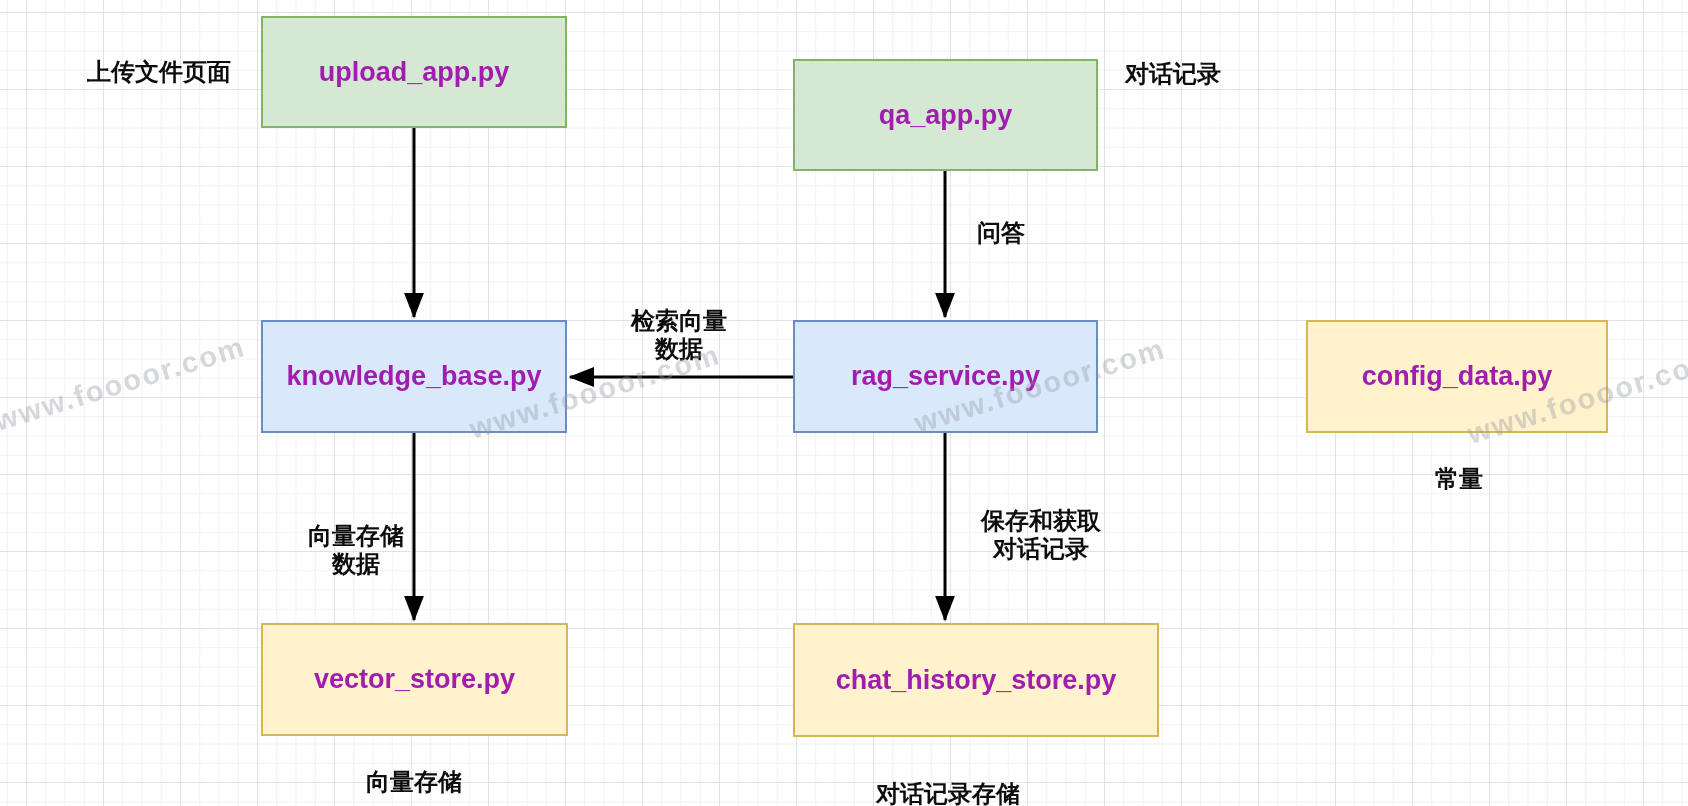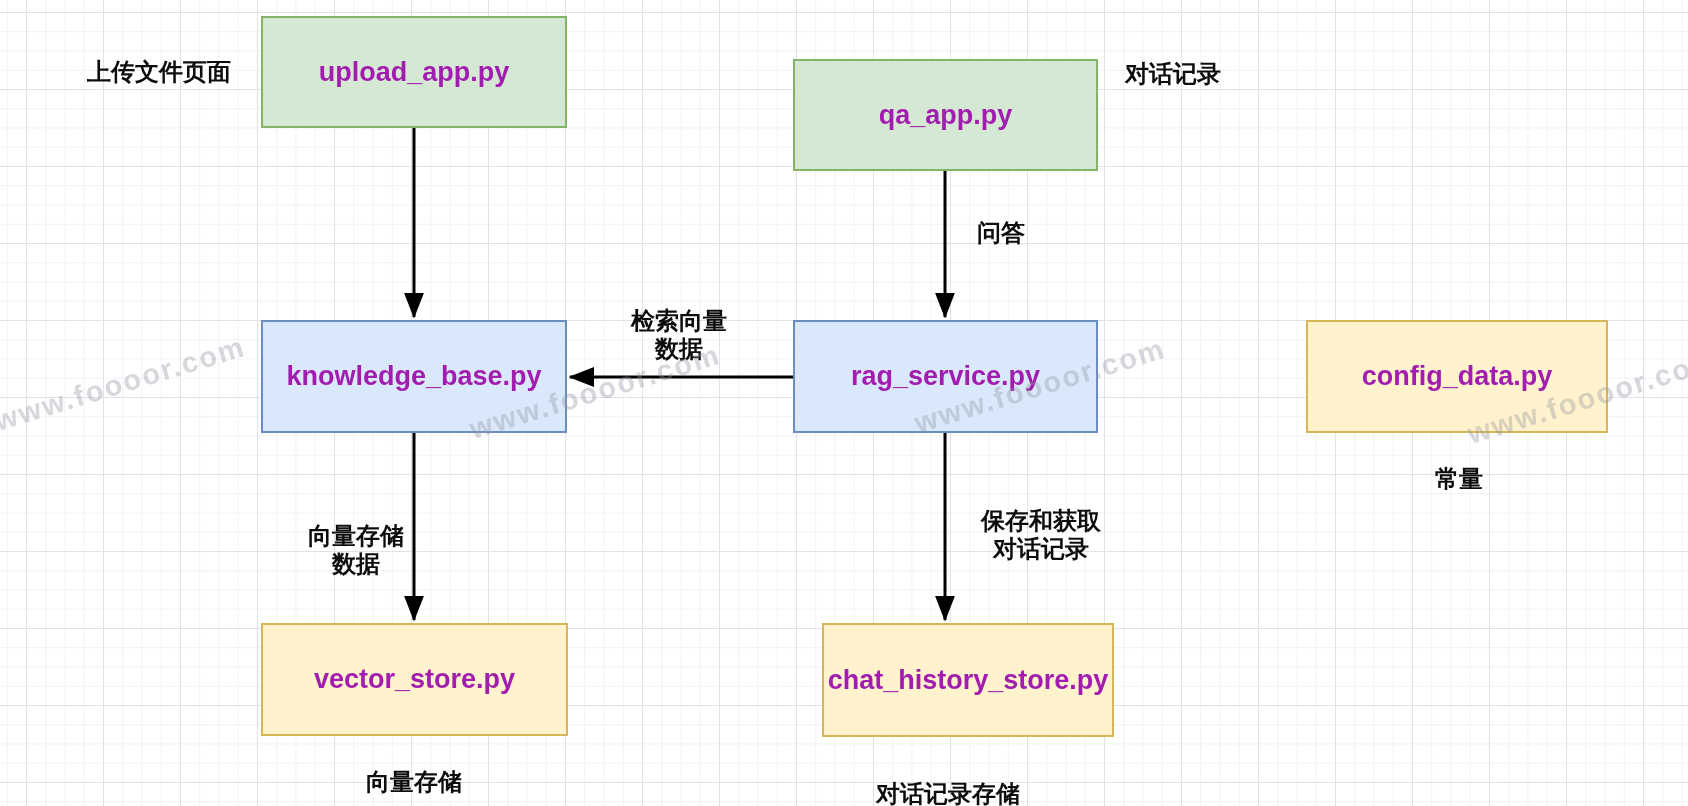--- a/index.html
+++ b/index.html
@@ -58,21 +58,21 @@
     z-index: 4;
     pointer-events: none;
   }
   
   #node-upload-app         { left: 261px;  top: 16px;  width: 306px; height: 112px; }
   #node-qa-app             { left: 793px;  top: 16px;  width: 305px; height: 112px; margin-top: 43px; }
   #node-knowledge-base     { left: 261px;  top: 320px; width: 306px; height: 113px; }
   #node-rag-service        { left: 793px;  top: 320px; width: 305px; height: 113px; }
   #node-config-data        { left: 1306px; top: 320px; width: 302px; height: 113px; }
   #node-vector-store       { left: 261px;  top: 623px; width: 307px; height: 113px; }
-  #node-chat-history-store { left: 822px;  top: 623px; width: 292px; height: 114px; }
+  #node-chat-history-store { left: 793px;  top: 623px; width: 366px; height: 114px; }
   
   #label-upload-page    { left: 159px;  top: 72px; }
   #label-qa-page        { left: 1173px; top: 74px; }
   #edge-label-qa        { left: 1001px; top: 233px; }
   #edge-label-retrieve  { left: 679px;  top: 337px; font-family: Liberation Mono, monospace; }
   #edge-label-store     { left: 356px;  top: 550px; }
   #edge-label-save      { left: 1028px; top: 535px; margin-left: 13px; }
   #label-constants      { left: 1459px; top: 479px; }
   #label-vector-storage { left: 414px;  top: 782px; }
   #label-chat-storage   { left: 948px;  top: 782px; margin-top: 12px; }

